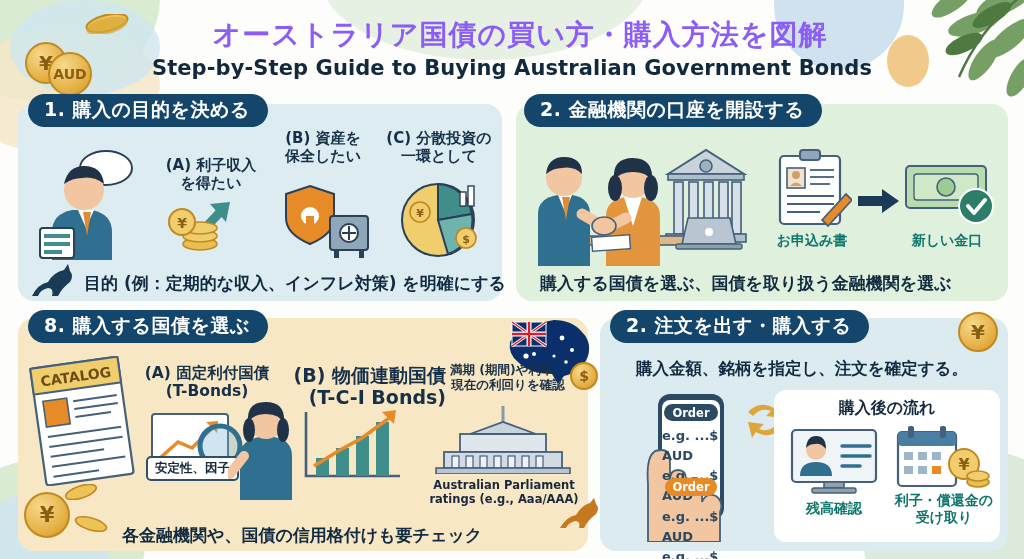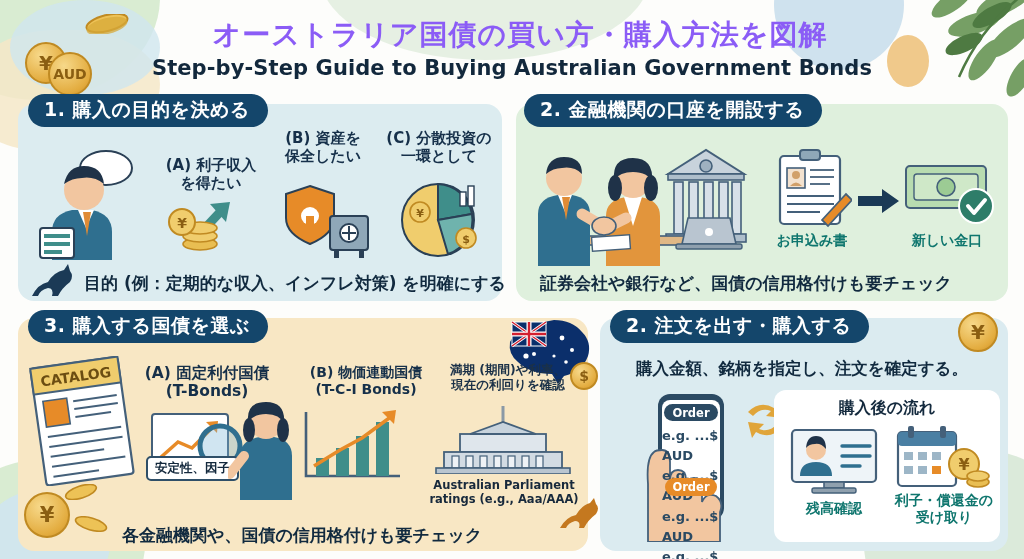--- a/index.html
+++ b/index.html
@@ -299,24 +299,24 @@
       <rect x="12" y="22" width="64" height="26" rx="3" fill="#cfe8c8" stroke="#44607a" stroke-width="1.4"></rect>
       <circle cx="44" cy="35" r="9" fill="#9ccb94" stroke="#44607a" stroke-width="1.6"></circle>
       <circle cx="74" cy="54" r="17" fill="#2e7d69" stroke="#ffffff" stroke-width="2"></circle>
       <path d="M66 54 L72 61 L83 48" stroke="#ffffff" stroke-width="4" fill="none" stroke-linecap="round" stroke-linejoin="round"></path>
     </svg>
   </div>
 
   <div class="sub-label" style="left:762px; top:232px; width:100px;">お申込み書</div>
   <div class="sub-label" style="left:892px; top:232px; width:110px;">新しい金口</div>
 
-  <div class="caption" style="left:540px; top:272px;">証券会社や銀行など、国債の信用格付けも要チェック</div>
+  <div class="caption" style="left:540px; top:272px;">購入する国債を選ぶ、国債を取り扱う金融機関を選ぶ</div>
 
   <div class="panel p3"></div>
-  <div class="badge b3">3. 購入する国債を選ぶ</div>
+  <div class="badge b3">8. 購入する国債を選ぶ</div>
 
   <div class="ill" style="left:28px; top:356px; width:110px; height:130px;">
     <svg viewBox="0 0 110 130" width="110" height="130">
       <g transform="rotate(-8 55 65)">
         <rect x="10" y="6" width="88" height="118" rx="3" fill="#ffffff" stroke="#44607a" stroke-width="2.2"></rect>
         <rect x="10" y="6" width="88" height="26" fill="#f0cd6d" stroke="#44607a" stroke-width="2"></rect>
         <text x="54" y="25" font-size="14" font-weight="bold" fill="#6b4d12" text-anchor="middle" font-family="DejaVu Sans">CATALOG</text>
         <rect x="18" y="40" width="24" height="26" fill="#e78b28" stroke="#44607a" stroke-width="1.6"></rect>
         <g stroke="#44607a" stroke-width="2">
           <path d="M48 44 H92"></path>
@@ -327,21 +327,21 @@
             <path d="M18 96 H72"></path>
           <path d="M18 106 H92"></path>
             <path d="M18 116 H64"></path>
         </g>
       </g>
     </svg>
   </div>
 
   <div class="opt-label" style="left:132px; top:364px; width:150px; font-size:15.5px;">(A) 固定利付国債
 (T-Bonds)</div>
-  <div class="opt-label" style="left:286px; top:364px; width:160px; font-size:14px;">(B) 物価連動国債
+  <div class="opt-label" style="left:286px; top:364px; width:160px; font-size:19px;text-align:right;">(B) 物価連動国債
 (T-C-I Bonds)</div>
 
   <div class="ill" style="left:148px; top:410px; width:120px; height:66px;">
     <svg viewBox="0 0 120 66" width="120" height="66">
       <rect x="4" y="4" width="76" height="52" rx="3" fill="#ffffff" stroke="#44607a" stroke-width="2"></rect>
       <path d="M12 48 L30 32 L44 38 L68 14" stroke="#e78b28" stroke-width="3.5" fill="none"></path>
       <path d="M58 12 L70 11 L69 23 Z" fill="#e78b28"></path>
       <circle cx="72" cy="36" r="20" fill="rgba(120,180,215,.35)" stroke="#2f6f8f" stroke-width="5"></circle>
       <path d="M86 50 L104 66" stroke="#2f6f8f" stroke-width="7" stroke-linecap="round"></path>
     </svg>

